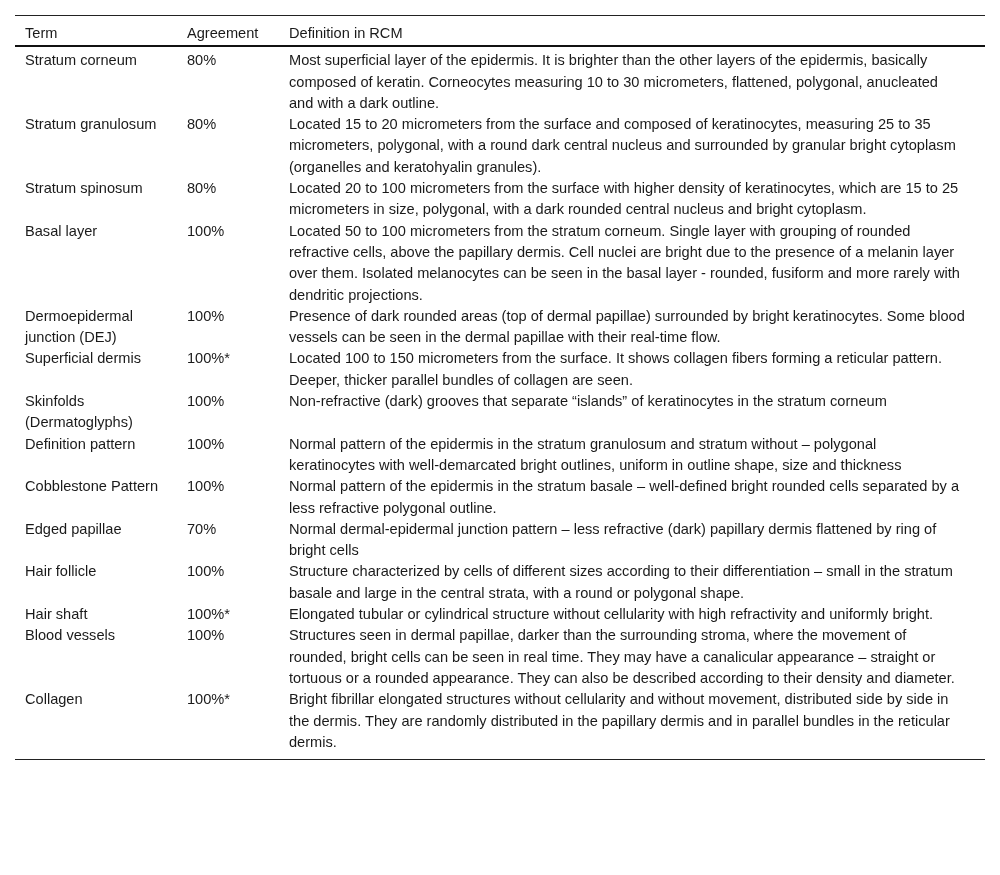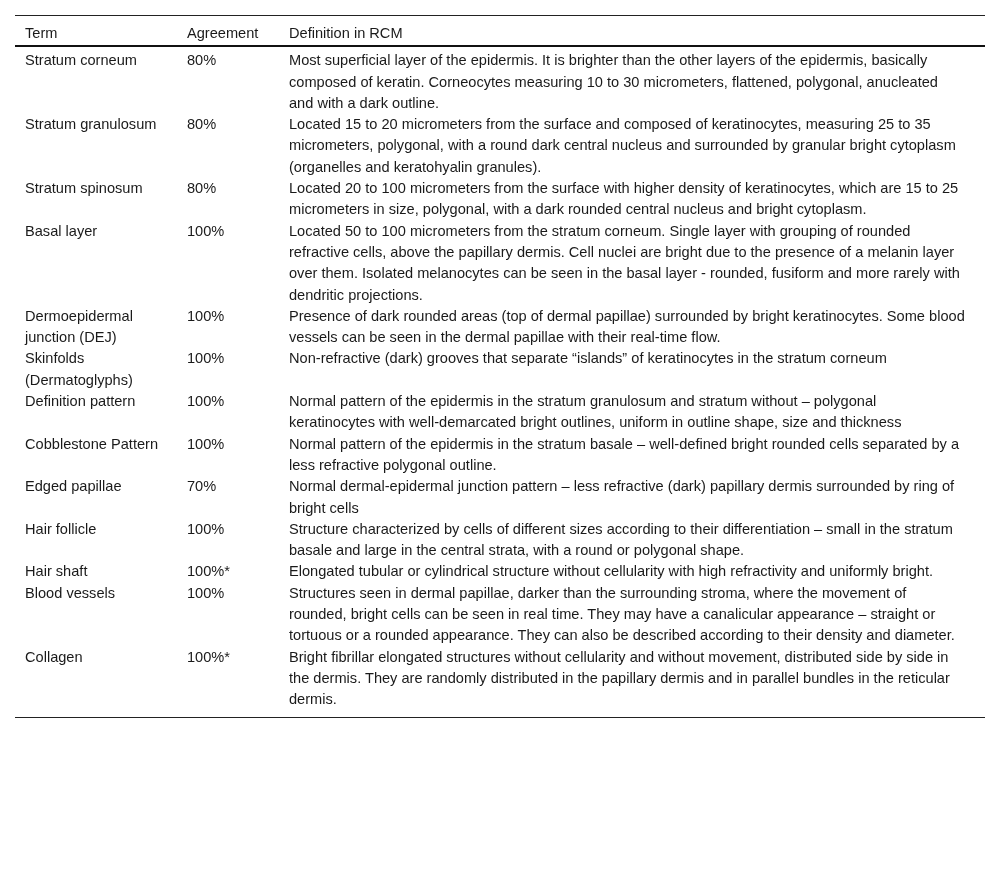--- a/index.html
+++ b/index.html
@@ -92,38 +92,43 @@
         <td>Basal layer</td>
         <td>100%</td>
         <td class="def">Located 50 to 100 micrometers from the stratum corneum. Single layer with grouping of rounded refractive cells, above the papillary dermis. Cell nuclei are bright due to the presence of a melanin layer over them. Isolated melanocytes can be seen in the basal layer - rounded, fusiform and more rarely with dendritic projections.</td>
       </tr>
       <tr>
         <td>Dermoepidermal junction (DEJ)</td>
         <td>100%</td>
         <td class="def">Presence of dark rounded areas (top of dermal papillae) surrounded by bright keratinocytes. Some blood vessels can be seen in the dermal papillae with their real-time flow.</td>
       </tr>
       <tr>
+        <td>Superficial dermis</td>
+        <td>100%*</td>
+        <td class="def">Located 100 to 150 micrometers from the surface. It shows collagen fibers forming a reticular pattern. Deeper, thicker parallel bundles of collagen are seen.</td>
+      </tr>
+      <tr>
         <td>Skinfolds (Dermatoglyphs)</td>
         <td>100%</td>
         <td class="def">Non-refractive (dark) grooves that separate “islands” of keratinocytes in the stratum corneum</td>
       </tr>
       <tr>
         <td>Definition pattern</td>
         <td>100%</td>
         <td class="def">Normal pattern of the epidermis in the stratum granulosum and stratum without – polygonal keratinocytes with well-demarcated bright outlines, uniform in outline shape, size and thickness</td>
       </tr>
       <tr>
         <td>Cobblestone Pattern</td>
         <td>100%</td>
         <td class="def">Normal pattern of the epidermis in the stratum basale – well-defined bright rounded cells separated by a less refractive polygonal outline.</td>
       </tr>
       <tr>
         <td>Edged papillae</td>
         <td>70%</td>
-        <td class="def">Normal dermal-epidermal junction pattern – less refractive (dark) papillary dermis surrounded by ring of bright cells</td>
+        <td class="def">Normal dermal-epidermal junction pattern – less refractive (dark) papillary dermis flattened by ring of bright cells</td>
       </tr>
       <tr>
         <td>Hair follicle</td>
         <td>100%</td>
         <td class="def">Structure characterized by cells of different sizes according to their differentiation – small in the stratum basale and large in the central strata, with a round or polygonal shape.</td>
       </tr>
       <tr>
         <td>Hair shaft</td>
         <td>100%*</td>
         <td class="def">Elongated tubular or cylindrical structure without cellularity with high refractivity and uniformly bright.</td>

